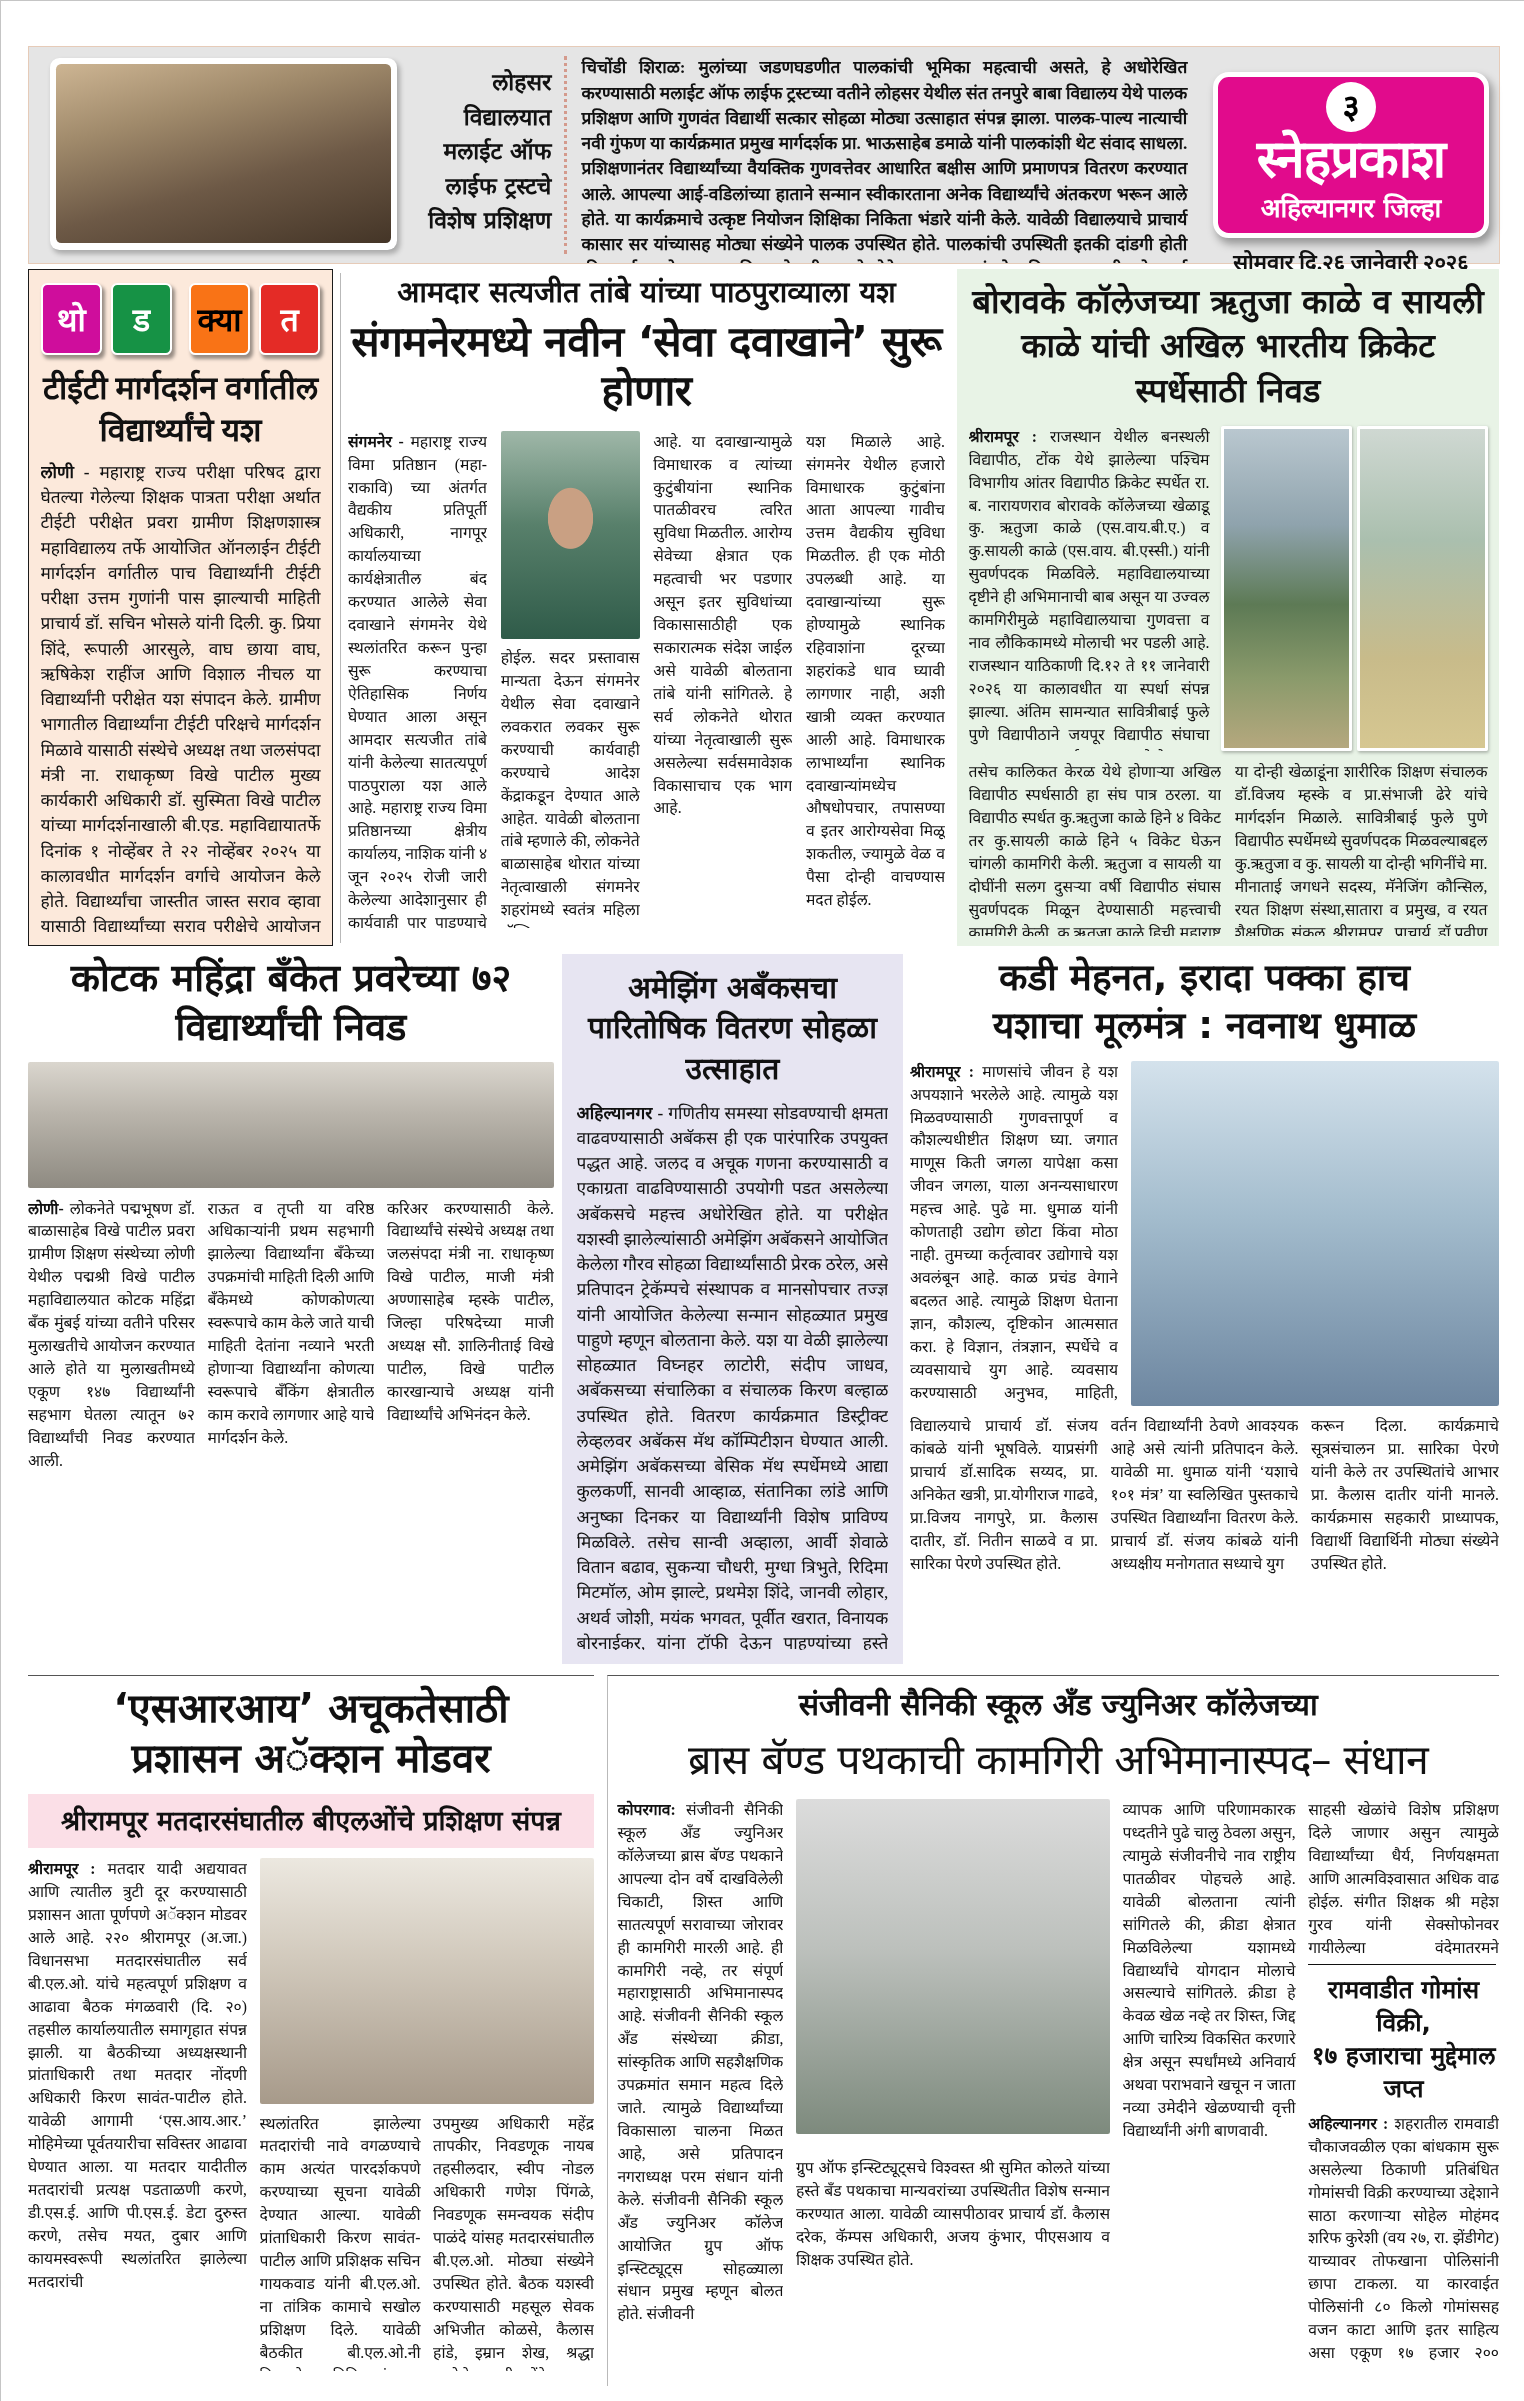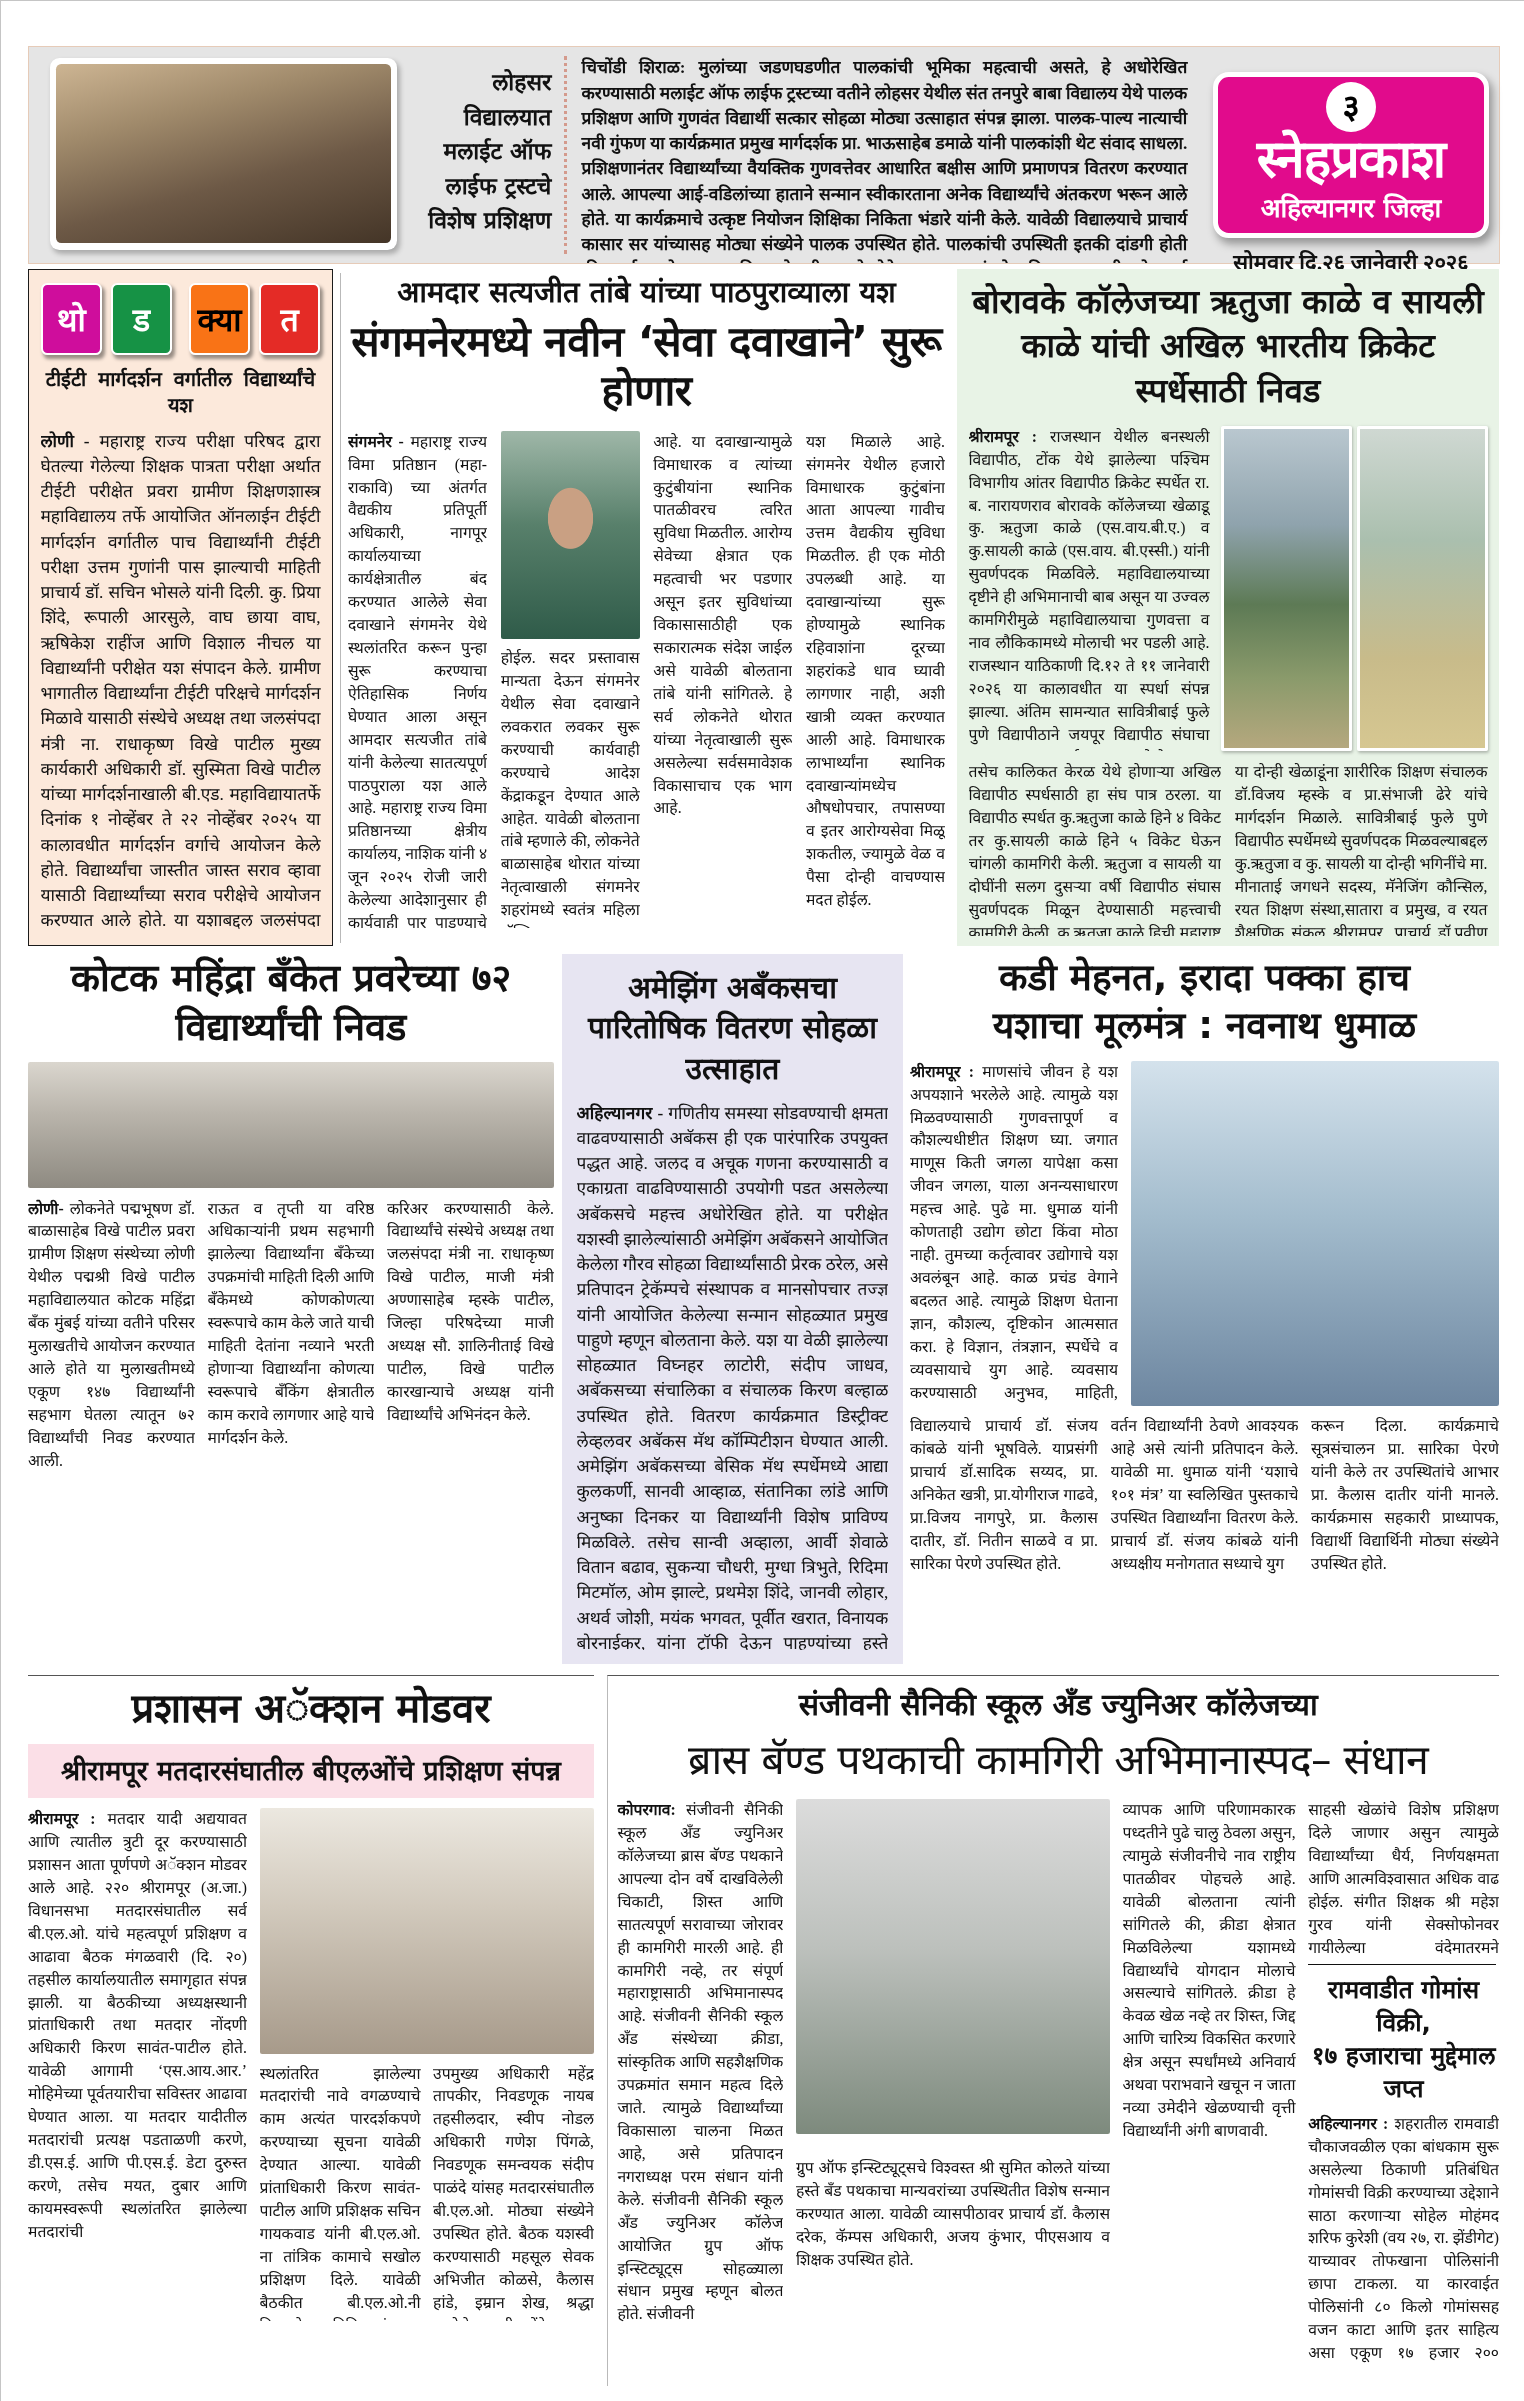--- a/index.html
+++ b/index.html
@@ -31,22 +31,22 @@
   .m-sub{font-size:26px;font-weight:700;margin-top:2.1px;}
   .m-date{margin-top:7.3px;font-size:22px;font-weight:bold;}
   
   .thod-box{position:absolute;left:27px;top:268px;width:305px;height:677px;background:#fce9db;
             border:1.6px solid #1b1b1b;box-sizing:border-box;padding:12.6px 11.5px;display:flex;flex-direction:column;}
   .tiles{display:flex;gap:8.4px;justify-content:center;}
   .tile{width:59px;height:68px;border-radius:6.3px;border:2.6px solid #fff;box-shadow:2.1px 3.1px 3.7px rgba(0,0,0,.4);
         color:#fff;font-size:32px;font-weight:800;display:flex;align-items:center;justify-content:center;
         font-family:"DejaVu Sans","Liberation Sans",sans-serif;}
   .tile-1{background:#cf0d9c;} .tile-2{background:#169245;} .tile-3{background:#f97316;color:#000;margin-left:8px;} .tile-4{background:#e42b26;}
-  .t-head{font-size:20px;font-weight:800;text-align:center;line-height:1.3;margin:13.6px 0 8.4px;
-          font-family:Liberation Mono, monospace;}
+  .t-head{font-size:32px;font-weight:800;text-align:center;line-height:1.3;margin:13.6px 0 8.4px;
+          font-family:Liberation Serif, serif;}
   .t-body{font-size:17.3px;flex:1;}
   .seva{position:absolute;left:347px;top:270px;width:597px;height:674px;}
   .kicker{font-size:29px;font-weight:800;text-align:center;font-family:"DejaVu Sans","Liberation Sans",sans-serif;}
   .headline-xl{font-size:42px;font-weight:800;text-align:center;line-height:1.15;margin-top:8.4px;
                font-family:"DejaVu Sans","Liberation Sans",sans-serif;letter-spacing:-0.5px;}
   .seva-cols{display:flex;gap:13.6px;margin-top:15.7px;height:497px;overflow:hidden;}
   .ncol{flex:1;font-size:15.7px;}
   .ph-portrait{width:100%;height:208px;margin-bottom:8.4px;
      background:radial-gradient(ellipse 37px 50px at 50% 42%,#c9a083 0%,#c9a083 60%,rgba(0,0,0,0) 62%),
                 linear-gradient(180deg,#9fb7a8 0%,#58806b 45%,#2f5b49 100%);}
@@ -220,20 +220,21 @@
       <div class="ph ph-stage"></div>
     </div>
     <div class="d-cols">
       <div class="ncol jtxt">विद्यालयाचे प्राचार्य डॉ. संजय कांबळे यांनी भूषविले. याप्रसंगी प्राचार्य डॉ.सादिक सय्यद, प्रा. अनिकेत खत्री, प्रा.योगीराज गाढवे, प्रा.विजय नागपुरे, प्रा. कैलास दातीर, डॉ. नितीन साळवे व प्रा. सारिका पेरणे उपस्थित होते.</div>
       <div class="ncol jtxt">वर्तन विद्यार्थ्यांनी ठेवणे आवश्यक आहे असे त्यांनी प्रतिपादन केले. यावेळी मा. धुमाळ यांनी ‘यशाचे १०१ मंत्र’ या स्वलिखित पुस्तकाचे उपस्थित विद्यार्थ्यांना वितरण केले. प्राचार्य डॉ. संजय कांबळे यांनी अध्यक्षीय मनोगतात सध्याचे युग</div>
       <div class="ncol jtxt">करून दिला. कार्यक्रमाचे सूत्रसंचालन प्रा. सारिका पेरणे यांनी केले तर उपस्थितांचे आभार प्रा. कैलास दातीर यांनी मानले. कार्यक्रमास सहकारी प्राध्यापक, विद्यार्थी विद्यार्थिनी मोठ्या संख्येने उपस्थित होते.</div>
     </div>
   </div>
 
   <div class="sri">
+    <div class="s-head">‘एसआरआय’ अचूकतेसाठी</div>
     <div class="s-head">प्रशासन अॅक्शन मोडवर</div>
     <div class="s-sub">श्रीरामपूर मतदारसंघातील बीएलओंचे प्रशिक्षण संपन्न</div>
     <div class="s-main">
       <div class="s-col1 jtxt">
         <span class="dl">श्रीरामपूर :</span>
         <span>मतदार यादी अद्ययावत आणि त्यातील त्रुटी दूर करण्यासाठी प्रशासन आता पूर्णपणे अॅक्शन मोडवर आले आहे. २२० श्रीरामपूर (अ.जा.) विधानसभा मतदारसंघातील सर्व बी.एल.ओ. यांचे महत्वपूर्ण प्रशिक्षण व आढावा बैठक मंगळवारी (दि. २०) तहसील कार्यालयातील समागृहात संपन्न झाली. या बैठकीच्या अध्यक्षस्थानी प्रांताधिकारी तथा मतदार नोंदणी अधिकारी किरण सावंत-पाटील होते. यावेळी आगामी ‘एस.आय.आर.’ मोहिमेच्या पूर्वतयारीचा सविस्तर आढावा घेण्यात आला. या मतदार यादीतील मतदारांची प्रत्यक्ष पडताळणी करणे, डी.एस.ई. आणि पी.एस.ई. डेटा दुरुस्त करणे, तसेच मयत, दुबार आणि कायमस्वरूपी स्थलांतरित झालेल्या मतदारांची</span>
       </div>
       <div class="s-right">
         <div class="ph ph-crowd"></div>
         <div class="s-cols">

